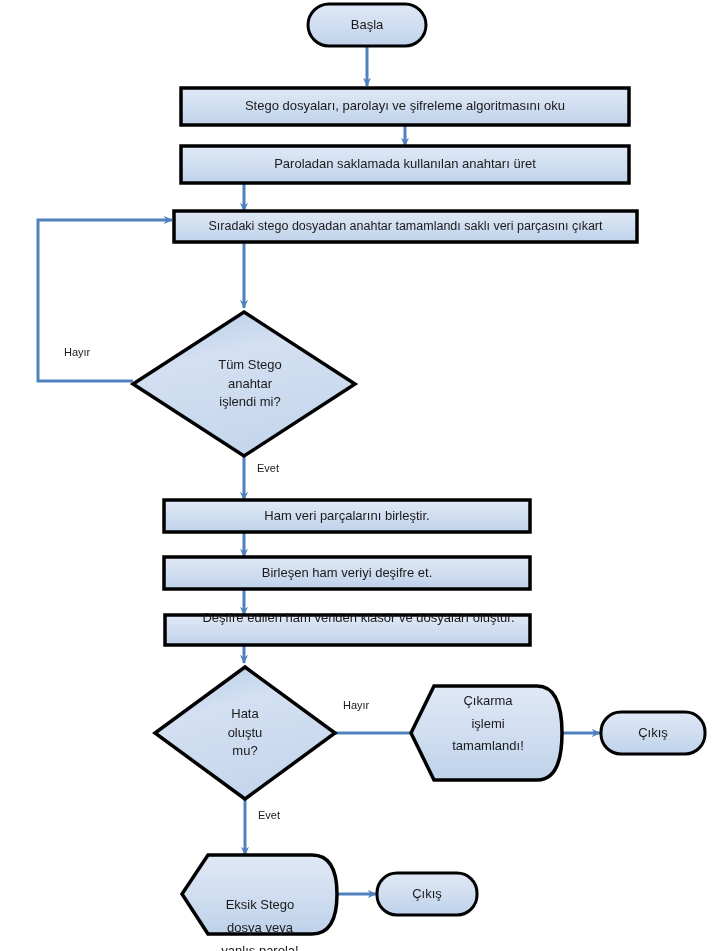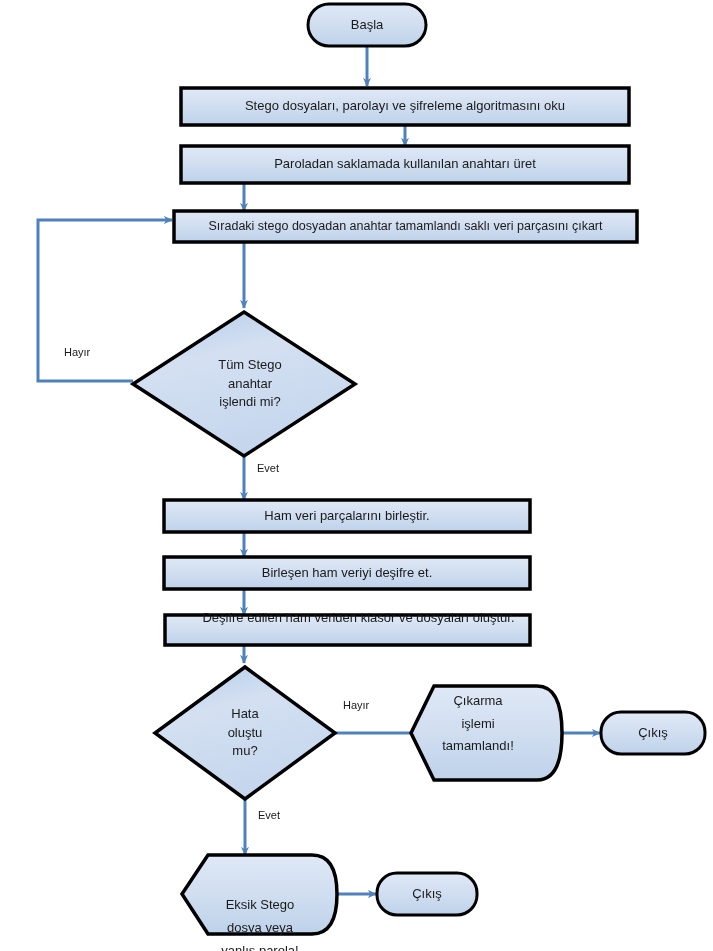--- a/index.html
+++ b/index.html
@@ -121,21 +121,21 @@
 <div class="node-label" style="left:164px; top:500px; width:366px; height:32px;">Ham veri parçalarını birleştir.</div>
 
 <div class="node-label" style="left:164px; top:557px; width:366px; height:32px;">Birleşen ham veriyi deşifre et.</div>
 
 <div class="node-label" style="left:165px; top:603px; width:387px; height:30px;">Deşifre edilen ham veriden klasör ve dosyaları oluştur.</div>
 
 <div class="node-label" style="left:185px; top:688px; width:120px; height:90px;">Hata
 oluştu
 mu?</div>
 
-<div class="node-label" style="left:408px; top:686px; width:140px; height:76px; line-height:1.75;">Çıkarma
+<div class="node-label" style="left:418px; top:686px; width:140px; height:76px; line-height:1.75;">Çıkarma
 işlemi
 tamamlandı!</div>
 
 <div class="node-label" style="left:601px; top:712px; width:104px; height:42px;">Çıkış</div>
 
 <div class="node-label" style="left:190px; top:889px; width:140px; height:79px; line-height:1.75;">Eksik Stego
 dosya veya
 yanlış parola!</div>
 
 <div class="node-label" style="left:377px; top:873px; width:100px; height:42px;">Çıkış</div>

